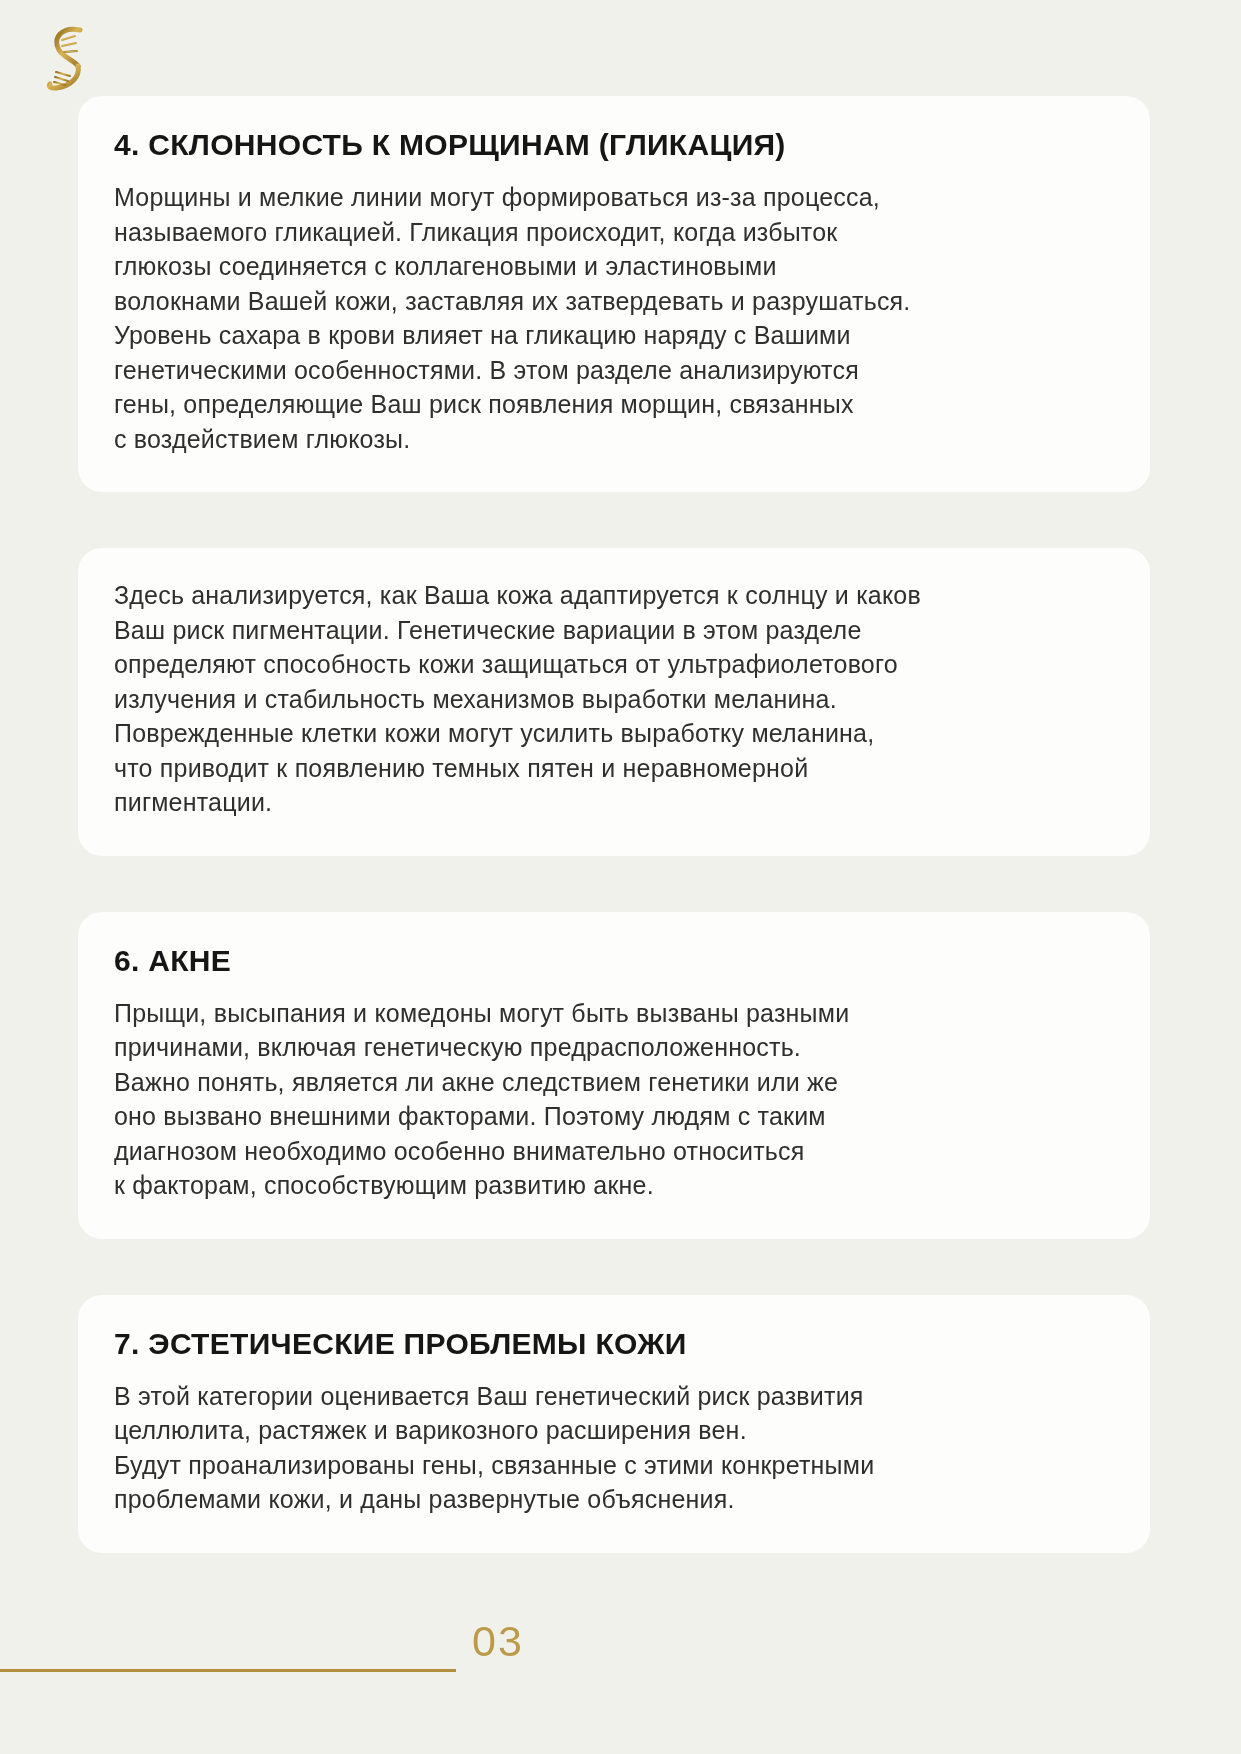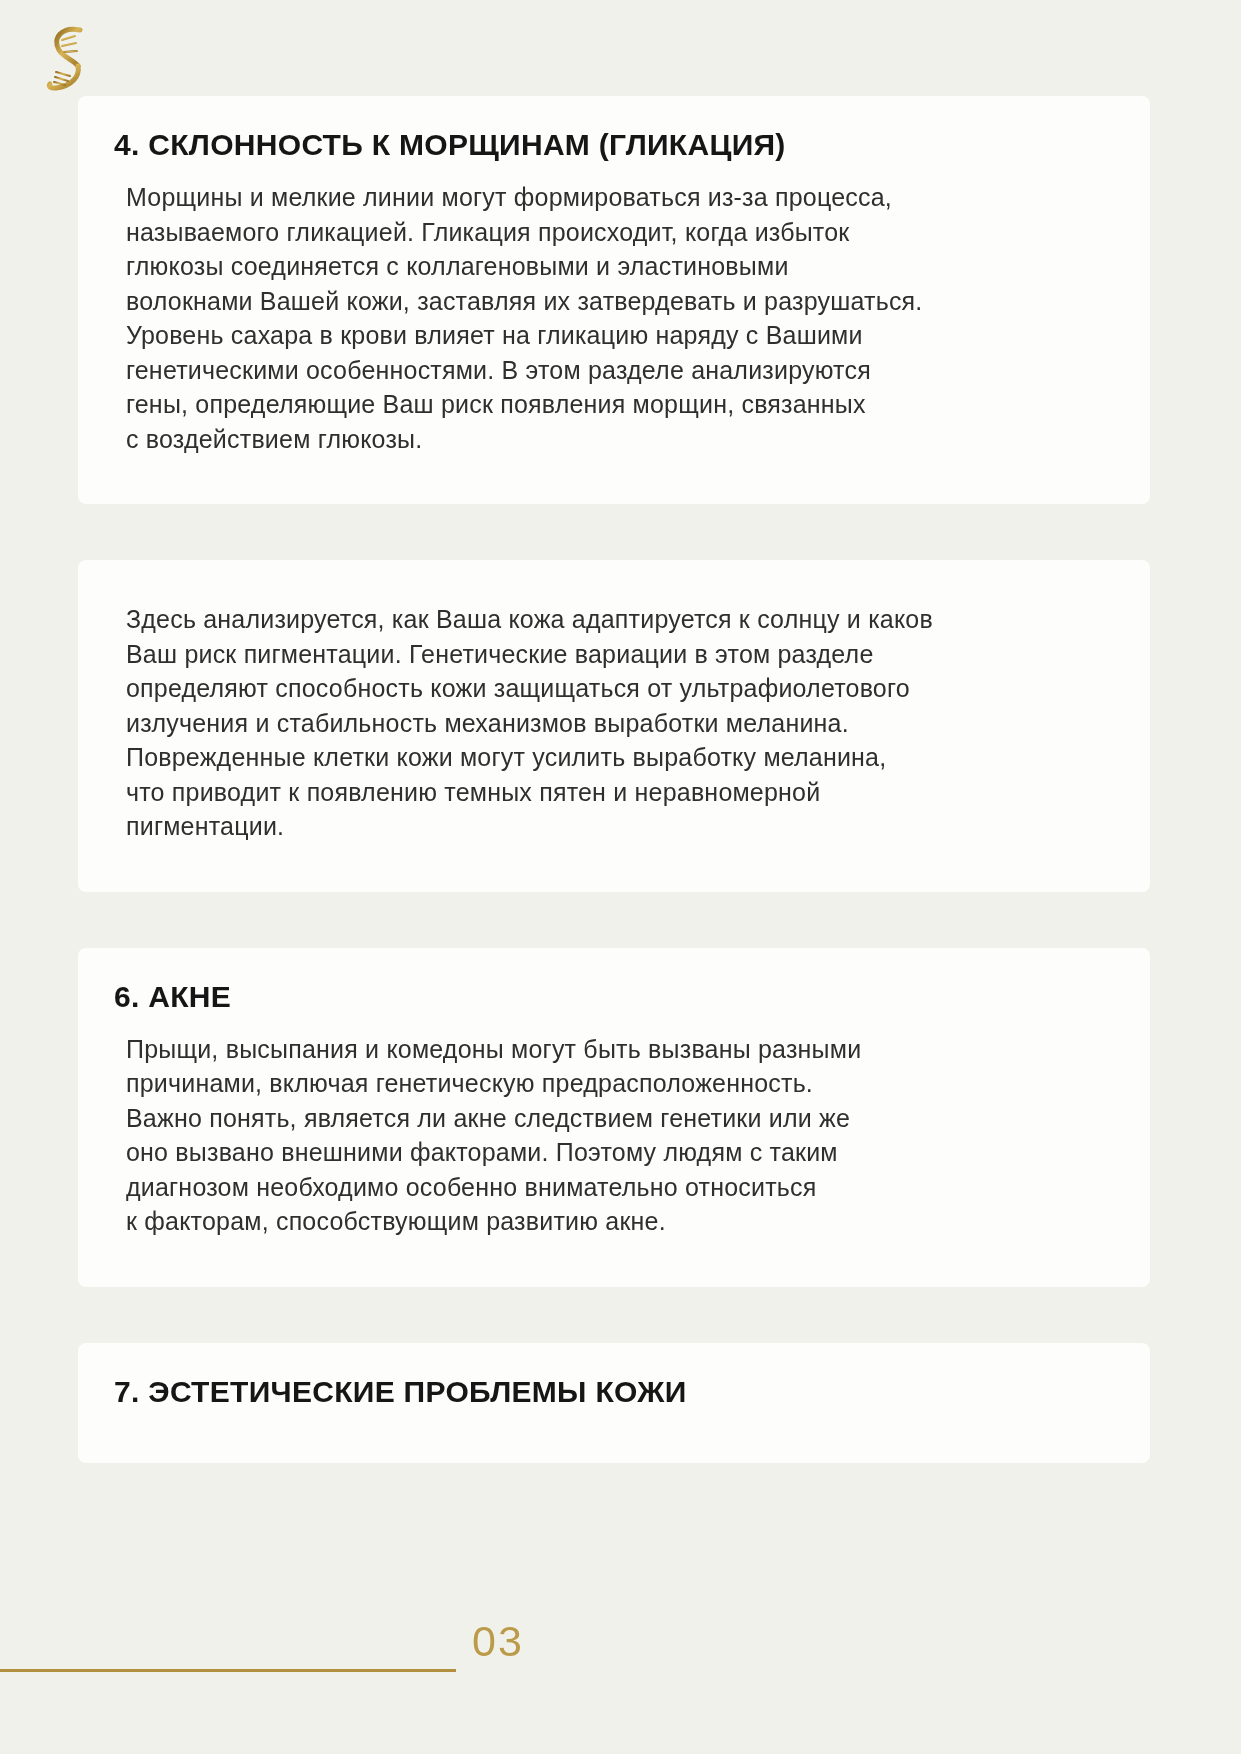--- a/index.html
+++ b/index.html
@@ -24,34 +24,34 @@
     position: absolute;
     left: 78px;
     top: 96px;
     width: 1072px;
     display: flex;
     flex-direction: column;
     gap: 56px;
   }
   .card {
     background: #fdfdfc;
-    border-radius: 8px;
+    border-radius: 24px;
     padding: 30px 48px 36px 36px;
     box-sizing: border-box;
   }
   .card-title {
     margin: 0 0 16px 0;
     font-size: 30px;
     line-height: 38px;
     font-weight: 800;
     color: #161616;
     letter-spacing: 0.3px;
   }
   .card-body {
-    margin: 12px;
+    margin: 0;
     font-size: 25px;
     line-height: 34.5px;
     font-weight: 400;
     color: #2f2f2f;
     white-space: pre-line;
     letter-spacing: 0.2px;
   }
   .footer-line {
     position: absolute;
     left: 0;
@@ -129,20 +129,24 @@
       <p class="card-body">Прыщи, высыпания и комедоны могут быть вызваны разными
 причинами, включая генетическую предрасположенность.
 Важно понять, является ли акне следствием генетики или же
 оно вызвано внешними факторами. Поэтому людям с таким
 диагнозом необходимо особенно внимательно относиться
 к факторам, способствующим развитию акне.</p>
     </section>
 
     <section class="card">
       <h2 class="card-title">7. ЭСТЕТИЧЕСКИЕ ПРОБЛЕМЫ КОЖИ</h2>
+      <p class="card-body">В этой категории оценивается Ваш генетический риск развития
+целлюлита, растяжек и варикозного расширения вен.
+Будут проанализированы гены, связанные с этими конкретными
+проблемами кожи, и даны развернутые объяснения.</p>
     </section>
 
   </div>
 
   <div class="footer-line"></div>
   <div class="page-number">03</div>
 
 </div>
 
 </body></html>

